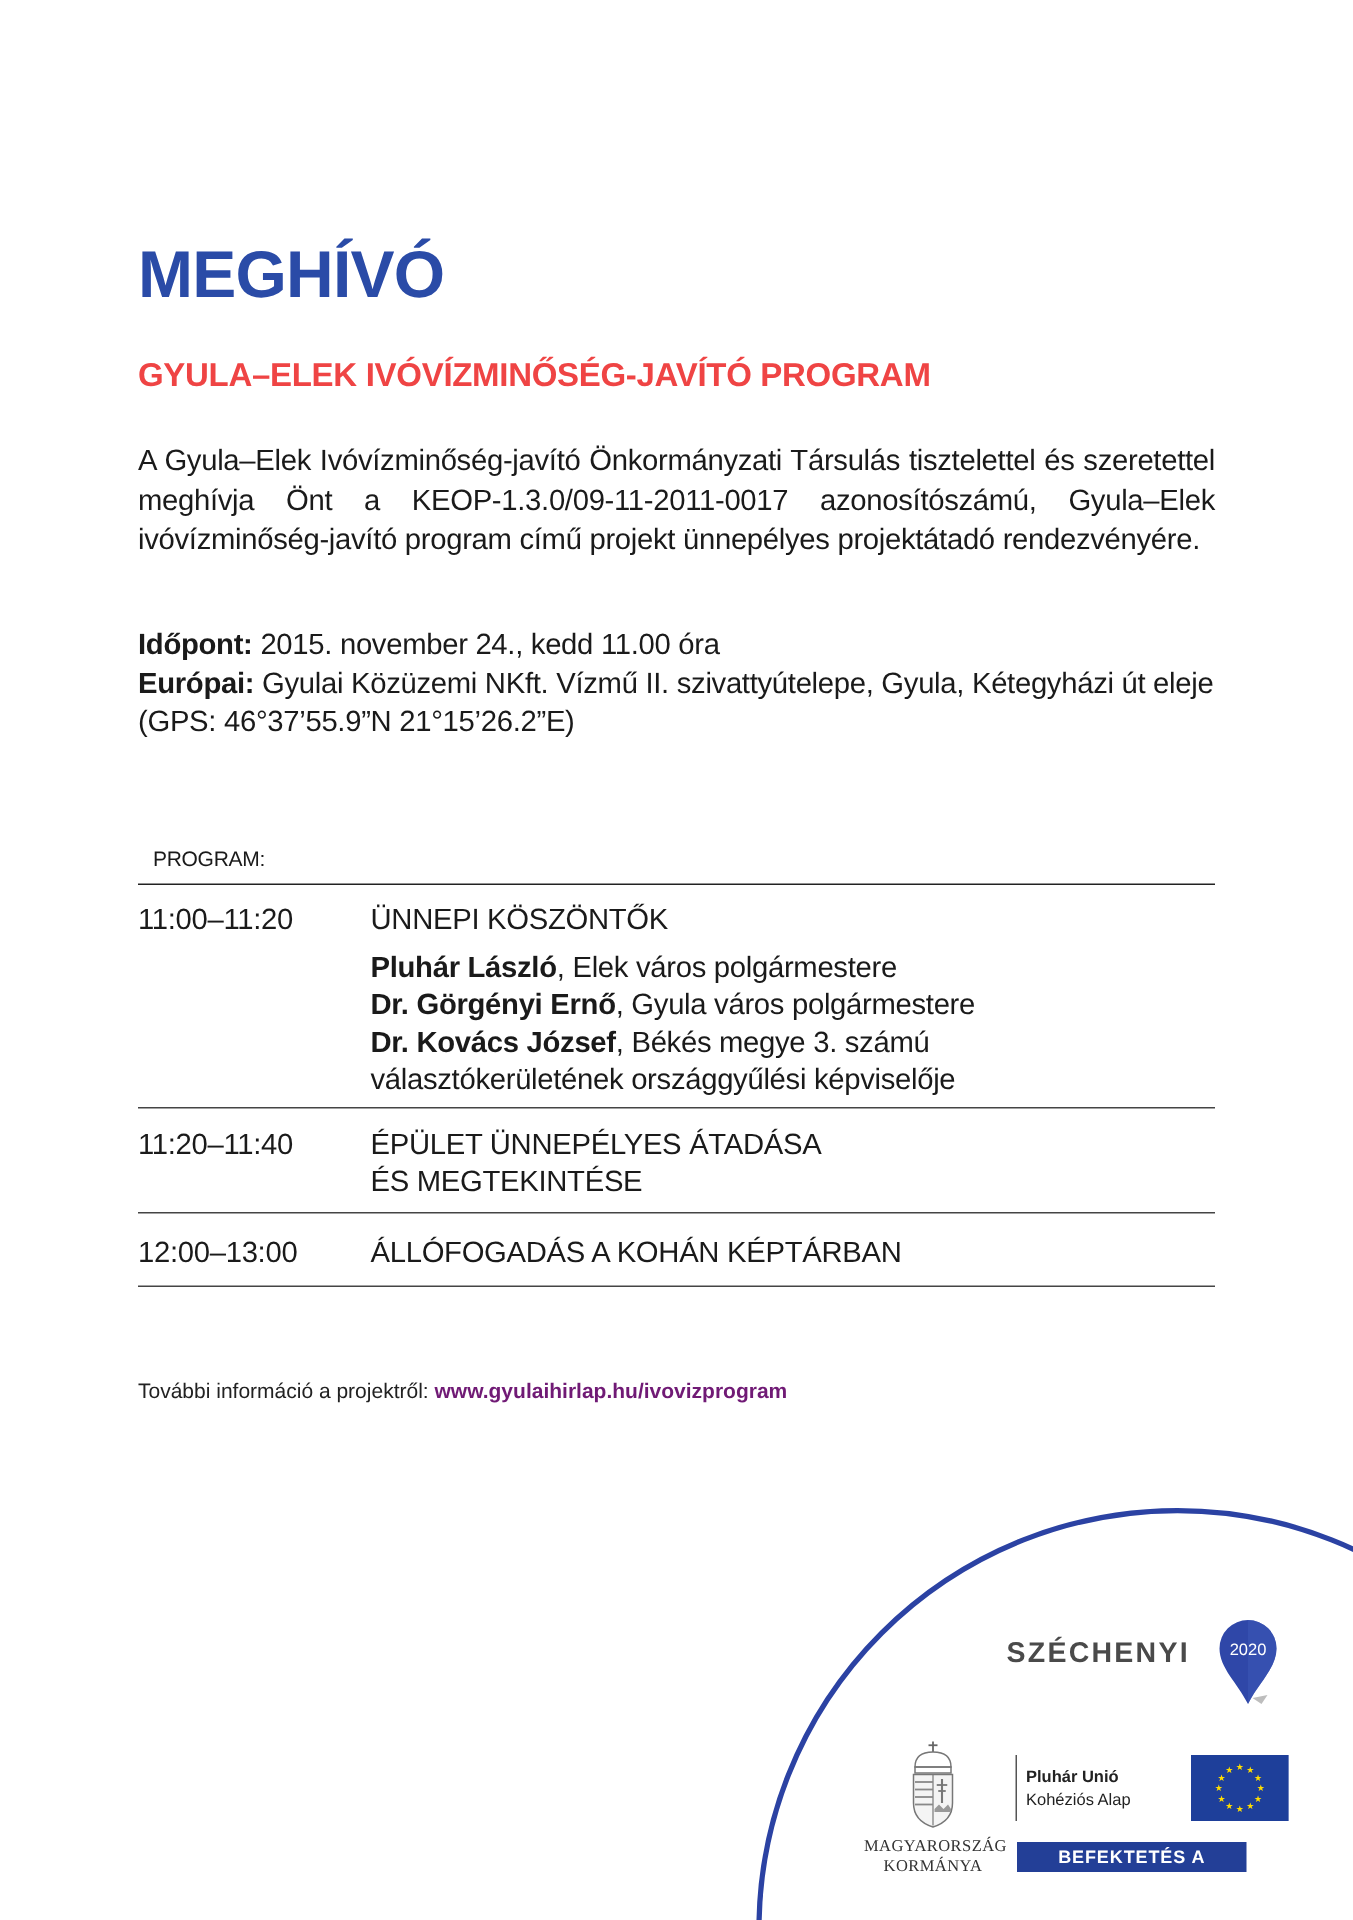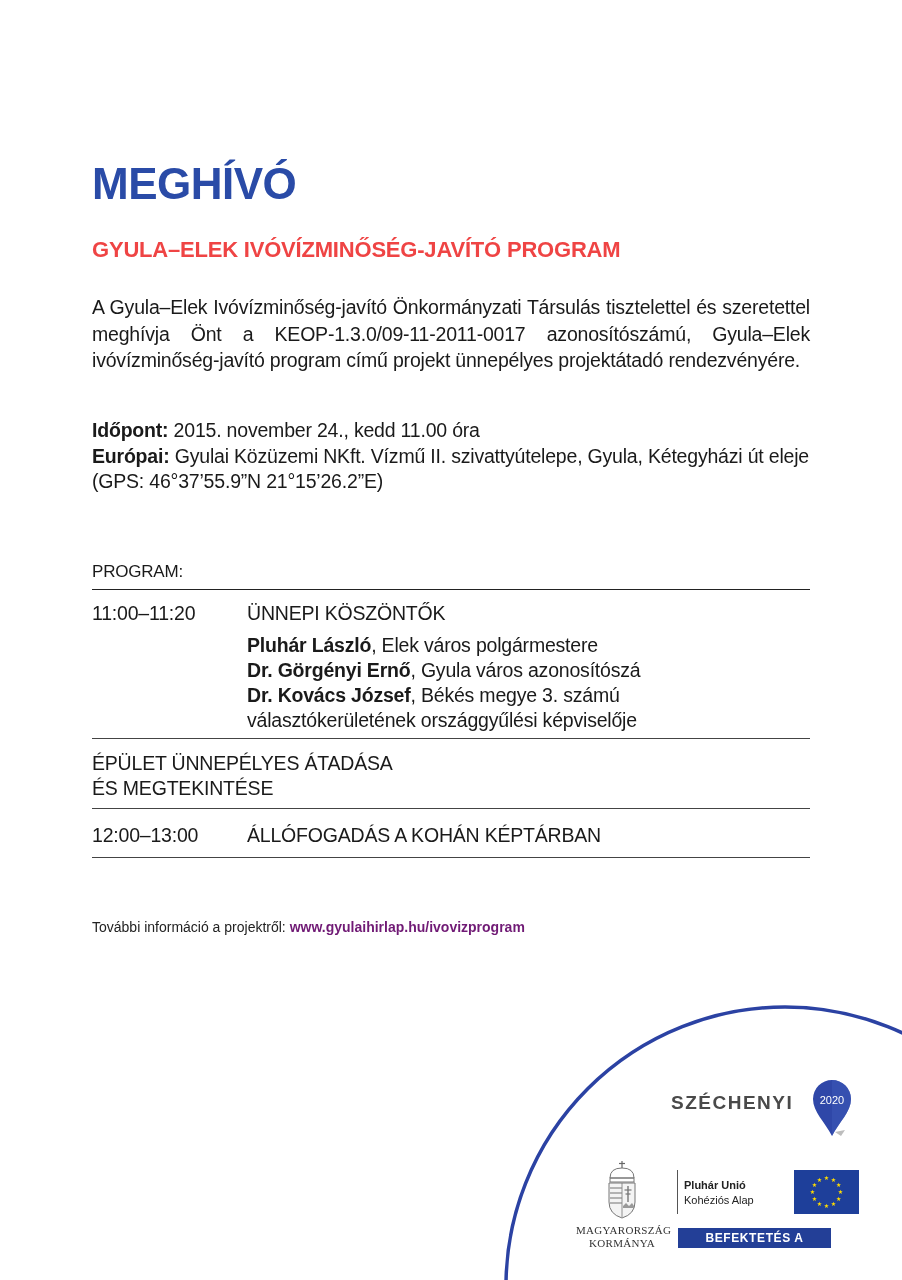--- a/index.html
+++ b/index.html
@@ -23,21 +23,21 @@
     position: absolute; top: 294px; left: 0; width: 718px;
     font-size: 19.5px; line-height: 26.5px; text-align: justify; margin: 0;
     letter-spacing: -0.2px;
   }
   .details {
     position: absolute; top: 418px; left: 0; width: 718px;
     font-size: 19.5px; line-height: 25.5px; margin: 0; letter-spacing: -0.2px;
   }
   .details b { font-weight: bold; }
   .program-label {
-    position: absolute; top: 560px; left: 0; font-size: 17px; line-height: 24px;
+    position: absolute; top: 560px; left: 10px; font-size: 14px; line-height: 24px;
     letter-spacing: -0.2px;
   }
   .program {
     position: absolute; top: 589px; left: 0; width: 718px;
     border-top: 1.5px solid #222;
   }
   .prow {
     display: flex; border-bottom: 1.5px solid #444;
     font-size: 19.5px; line-height: 25px; letter-spacing: -0.2px;
   }
@@ -96,26 +96,27 @@
 
   <div class="program-label">PROGRAM:</div>
 
   <div class="program">
     <div class="prow r1">
       <div class="ptime">11:00–11:20</div>
       <div class="pbody">
         <div>ÜNNEPI KÖSZÖNTŐK</div>
         <div class="speakers">
           <div class="speaker"><b>Pluhár László</b><span>, Elek város polgármestere</span></div>
-          <div class="speaker"><b>Dr. Görgényi Ernő</b><span>, Gyula város azonosítószá</span></div>
+          <div class="speaker"><b>Dr. Görgényi Ernő</b><span>, Gyula város polgármestere</span></div>
           <div class="speaker" style="width:455px"><b>Dr. Kovács József</b><span>, Békés megye 3. számú választókerületének országgyűlési képviselője</span></div>
         </div>
       </div>
     </div>
     <div class="prow r2">
+      <div class="ptime">11:20–11:40</div>
       <div class="pbody">
         <div>ÉPÜLET ÜNNEPÉLYES ÁTADÁSA</div>
         <div>ÉS MEGTEKINTÉSE</div>
       </div>
     </div>
     <div class="prow r3">
       <div class="ptime">12:00–13:00</div>
       <div class="pbody">ÁLLÓFOGADÁS A KOHÁN KÉPTÁRBAN</div>
     </div>
   </div>

